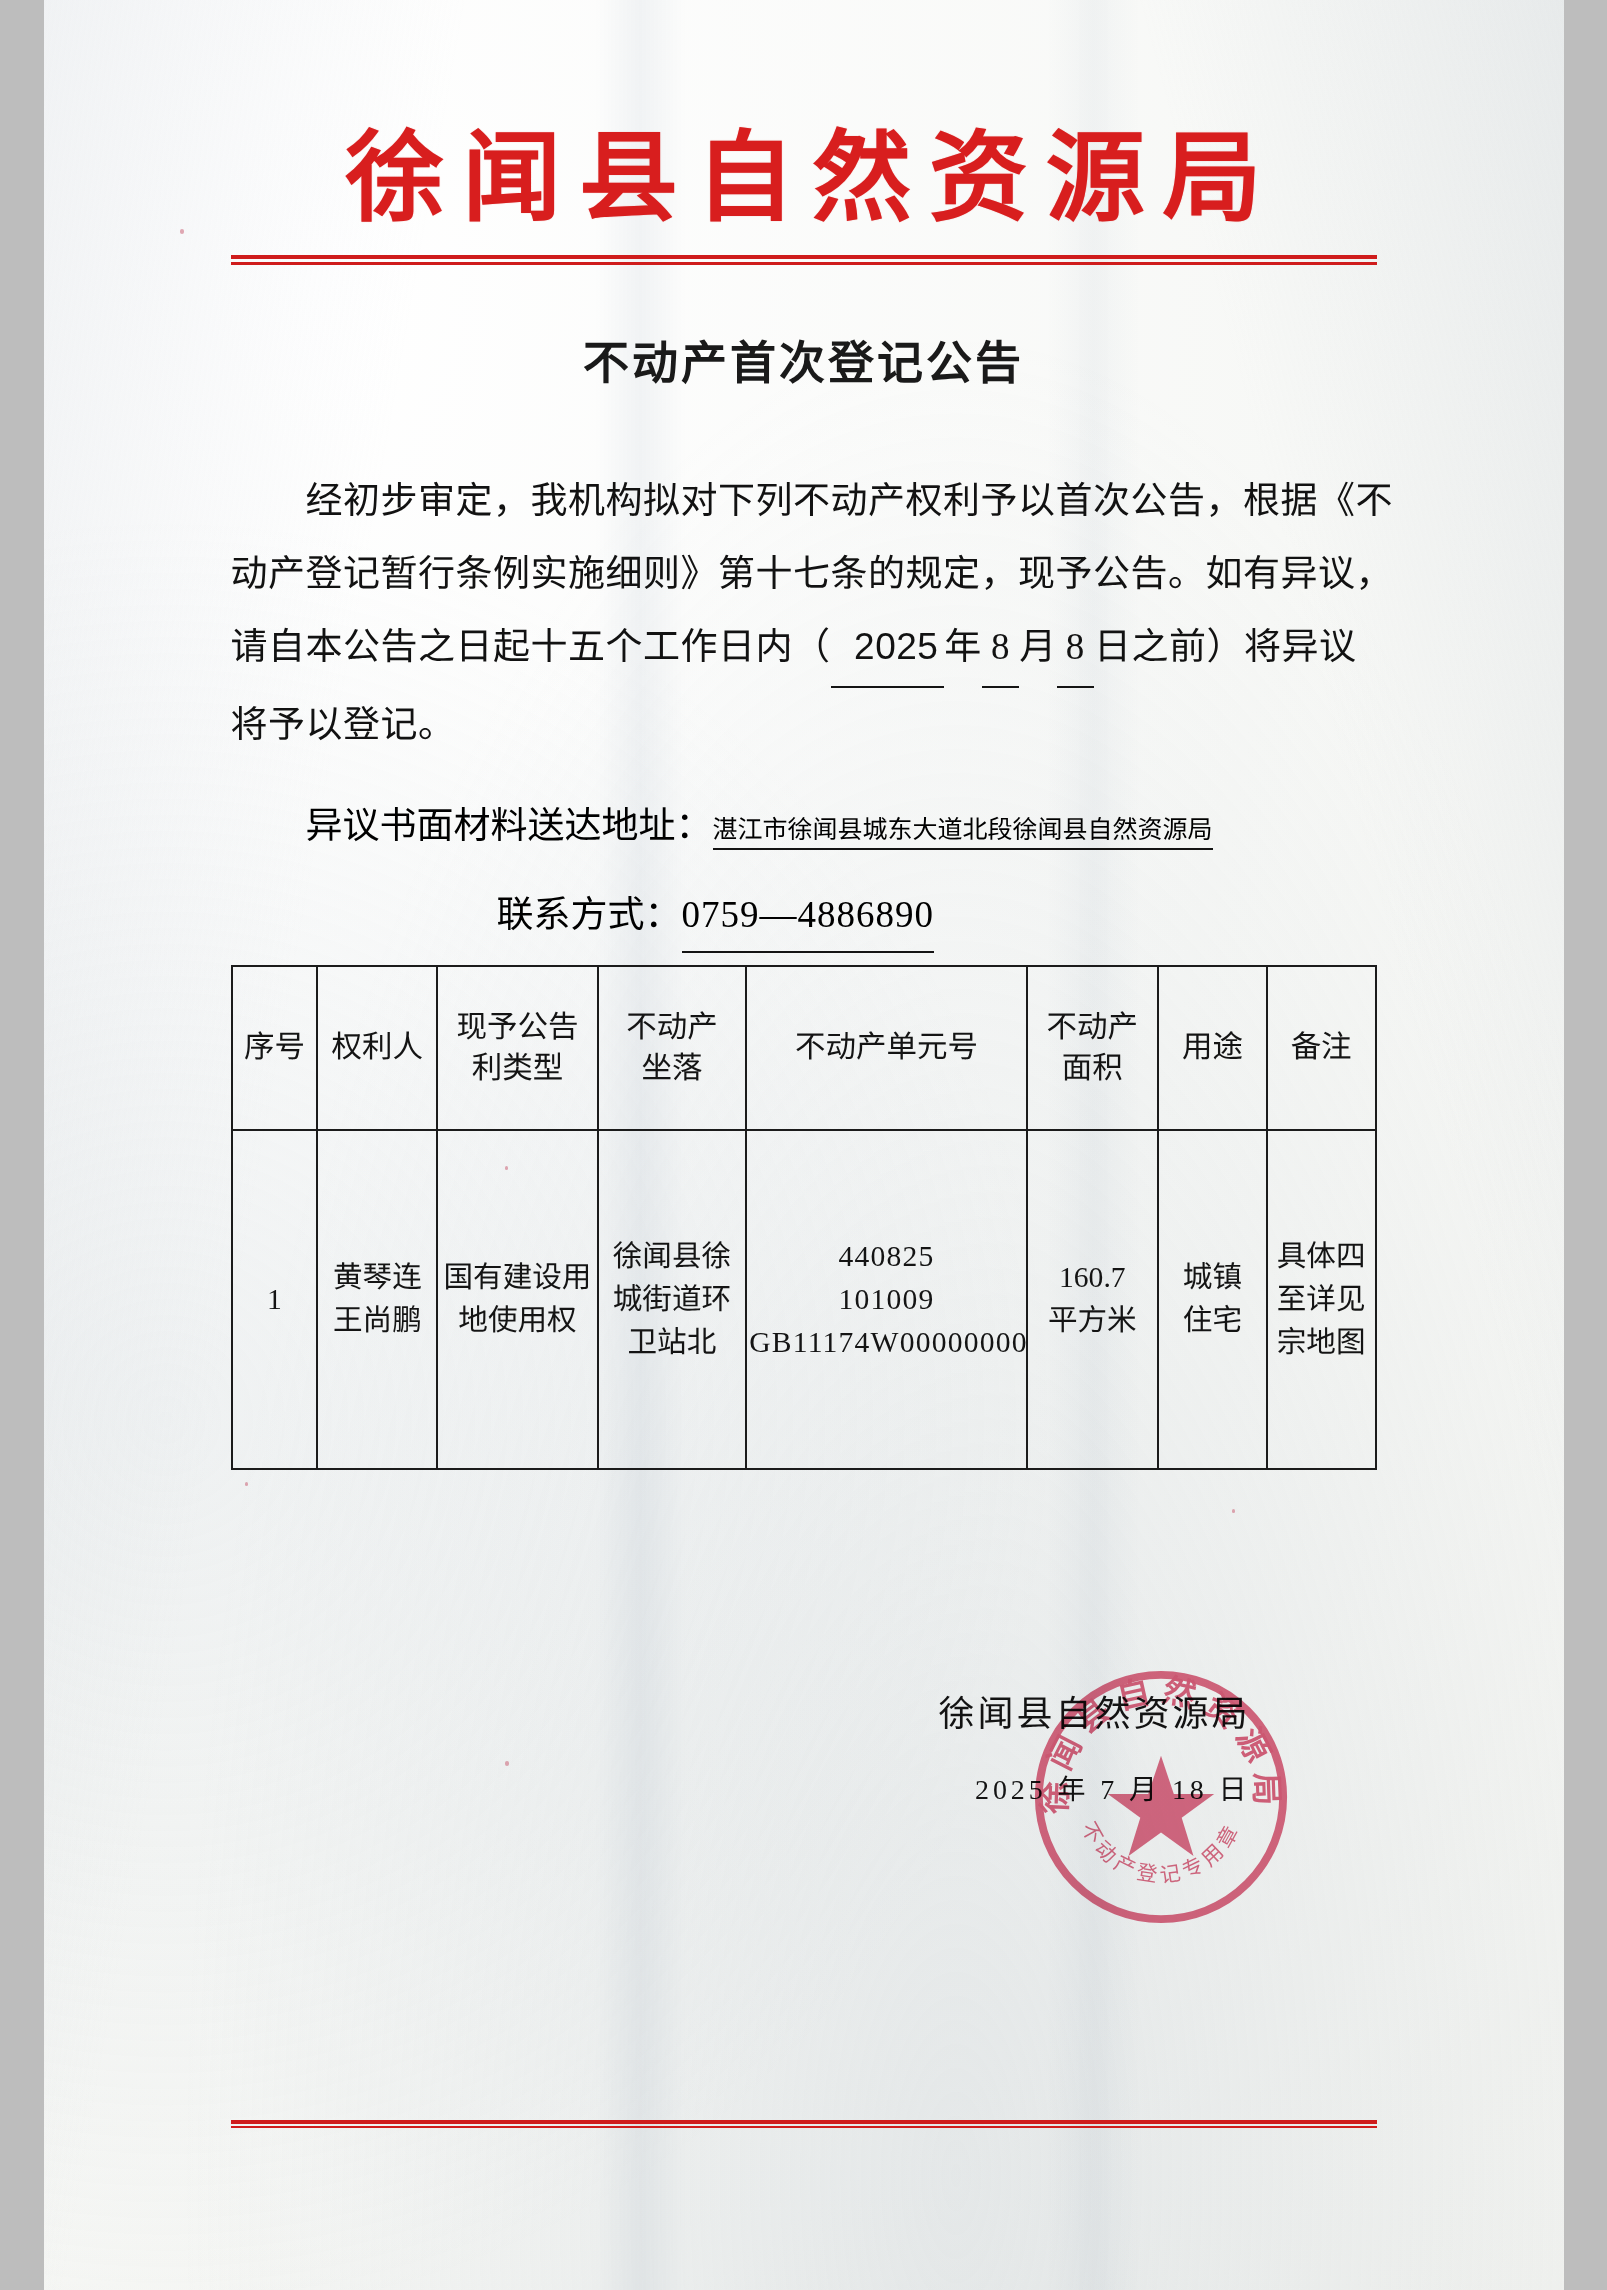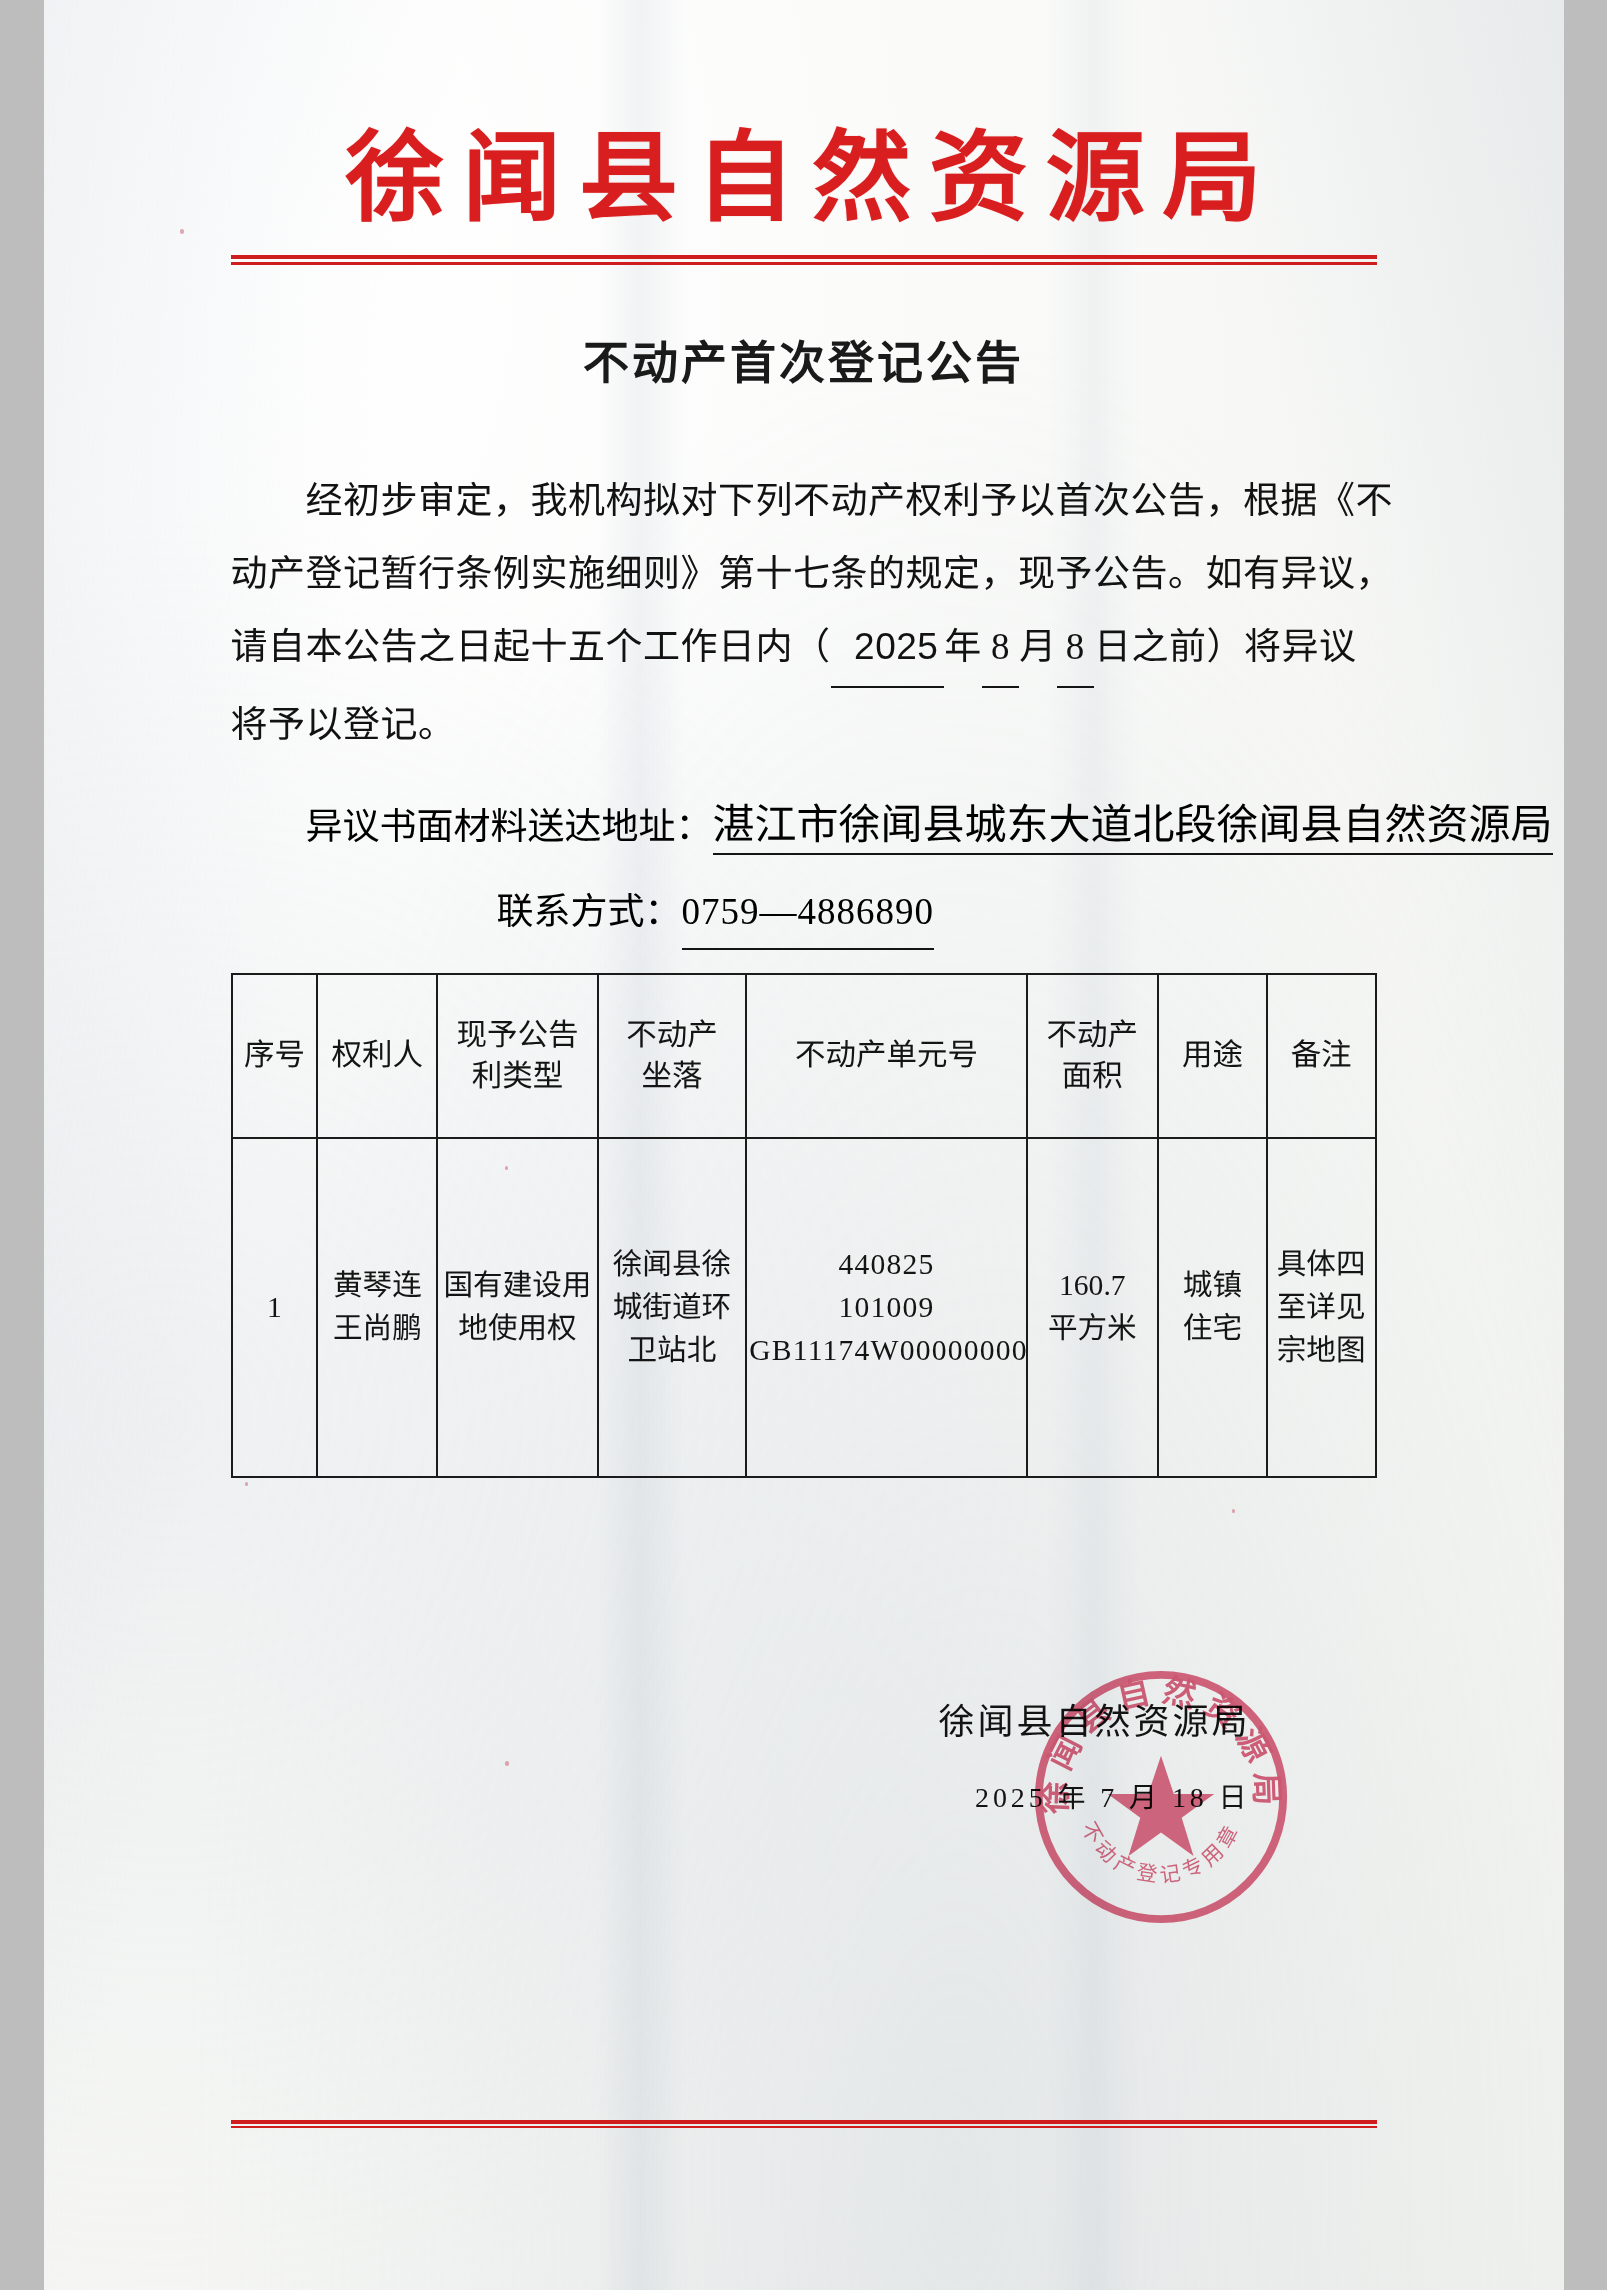--- a/index.html
+++ b/index.html
@@ -121,41 +121,41 @@
   }
 
   .address-row {
     margin-top: 33px;
     text-indent: 75px;
     font-size: 37px;
     line-height: 63px;
     white-space: nowrap;
   }
   .address-value {
-    font-size: 42px;
+    font-size: 25px;
     border-bottom: 2.5px solid #141414;
     padding-bottom: 4.9px;
   }
   .contact-row {
     margin-top: 21.7px;
     text-indent: 266px;
     font-size: 37px;
     line-height: 63px;
     white-space: nowrap;
   }
   .contact-value {
     font-family: "Liberation Serif", "DejaVu Serif", serif;
     border-bottom: 2.5px solid #141414;
     padding-bottom: 16px;
     letter-spacing: 1px;
   }
 
   
   .reg-table {
-    margin-top: 30px;
+    margin-top: 19px;
     width: 100%;
     border-collapse: collapse;
     table-layout: fixed;
   }
   .reg-table th,
   .reg-table td {
     border: 2px solid #1b1b1b;
     text-align: center;
     vertical-align: middle;
     color: #141414;

